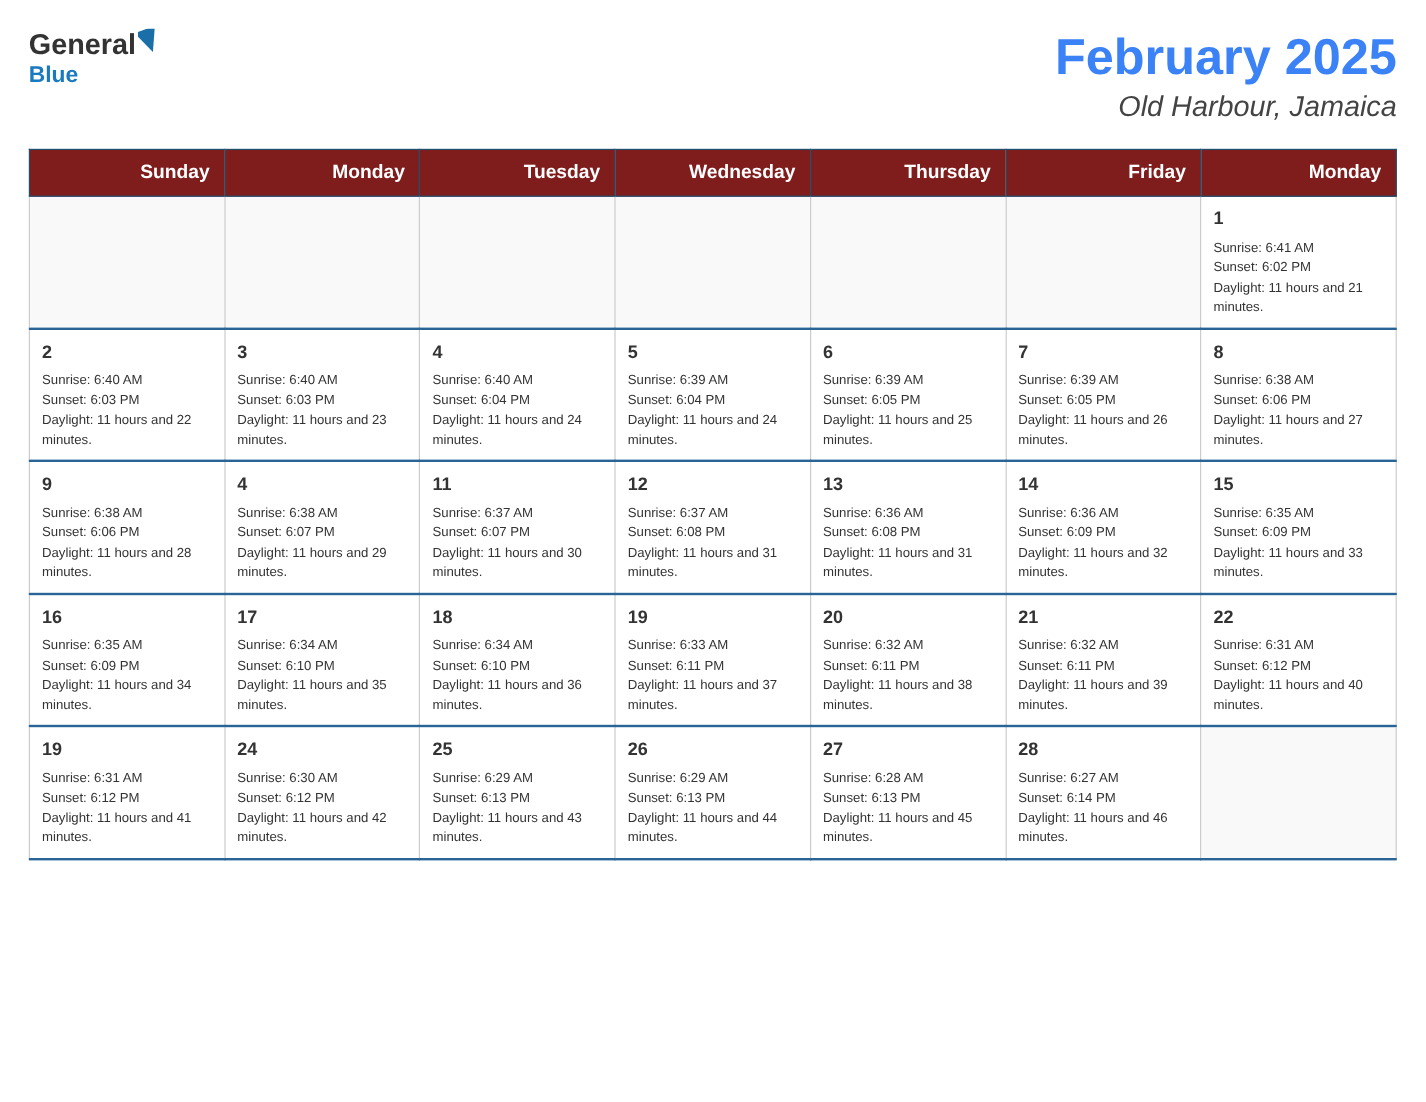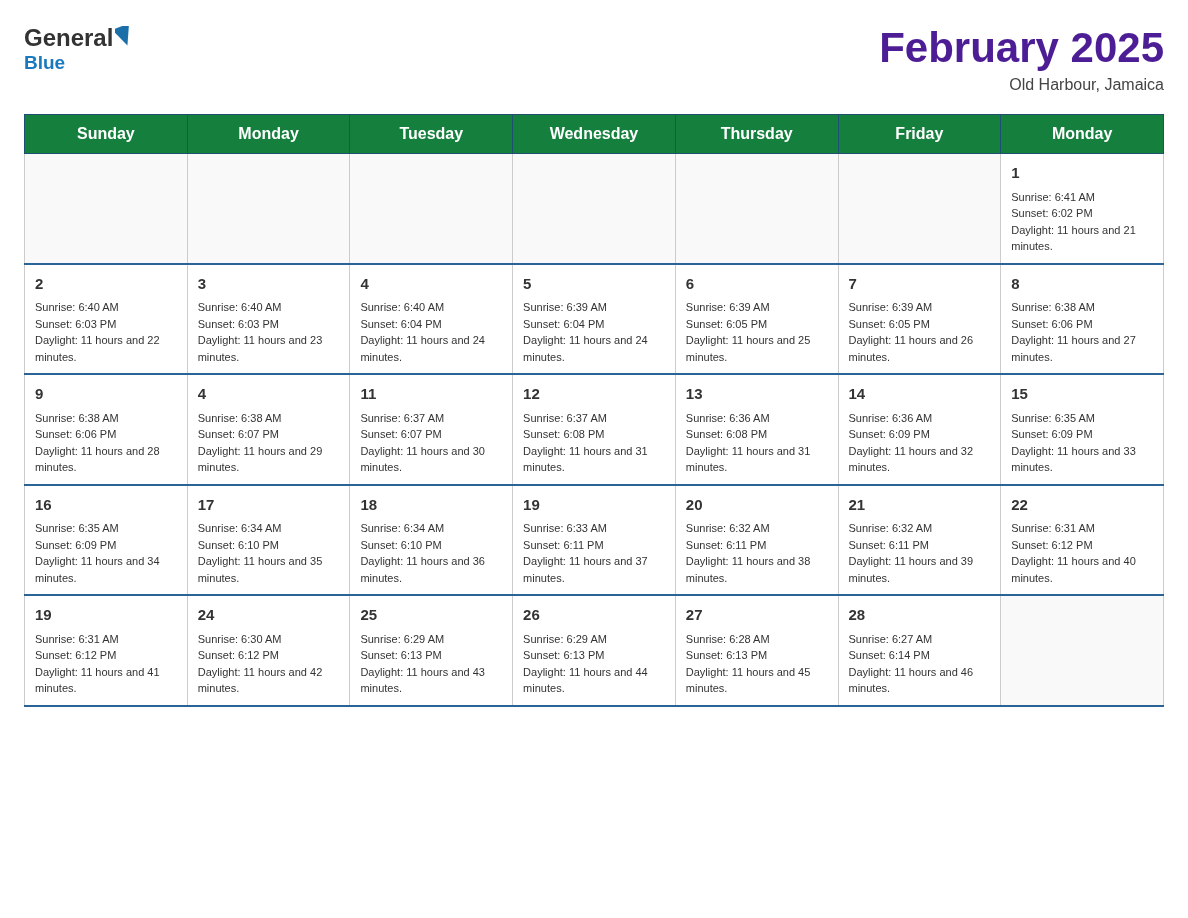--- a/index.html
+++ b/index.html
@@ -17,47 +17,47 @@
       align-items: flex-start;
       margin-bottom: 20px;
     }
     .logo {
       display: flex;
       flex-direction: column;
       align-items: flex-start;
     }
     .logo-line {
       display: flex;
-      align-items: center;
     }
     .title-block {
       text-align: right;
     }
     .title-block h1 {
       font-size: 42px;
       font-weight: bold;
-      color: #4c1d95;
+      color: #3b82f6;
     }
     .title-block h2 {
-      font-size: 16px;
+      font-size: 24px;
       font-weight: normal;
       color: #444;
       margin-top: 4px;
+      font-style: italic;
     }
     .calendar {
       width: 100%;
       border-collapse: collapse;
     }
     .calendar thead th {
-      background: #15803d;
+      background: #7f1d1d;
       color: #fff;
       font-size: 16px;
       font-weight: bold;
       padding: 10px 12px;
-      text-align: center;
+      text-align: right;
       border: 1px solid #1e5070;
     }
     .calendar tbody td {
       vertical-align: top;
       border: 1px solid #ccc;
       padding: 8px 10px;
       width: 14.28%;
       min-height: 100px;
       font-size: 13px;
       line-height: 1.5;

